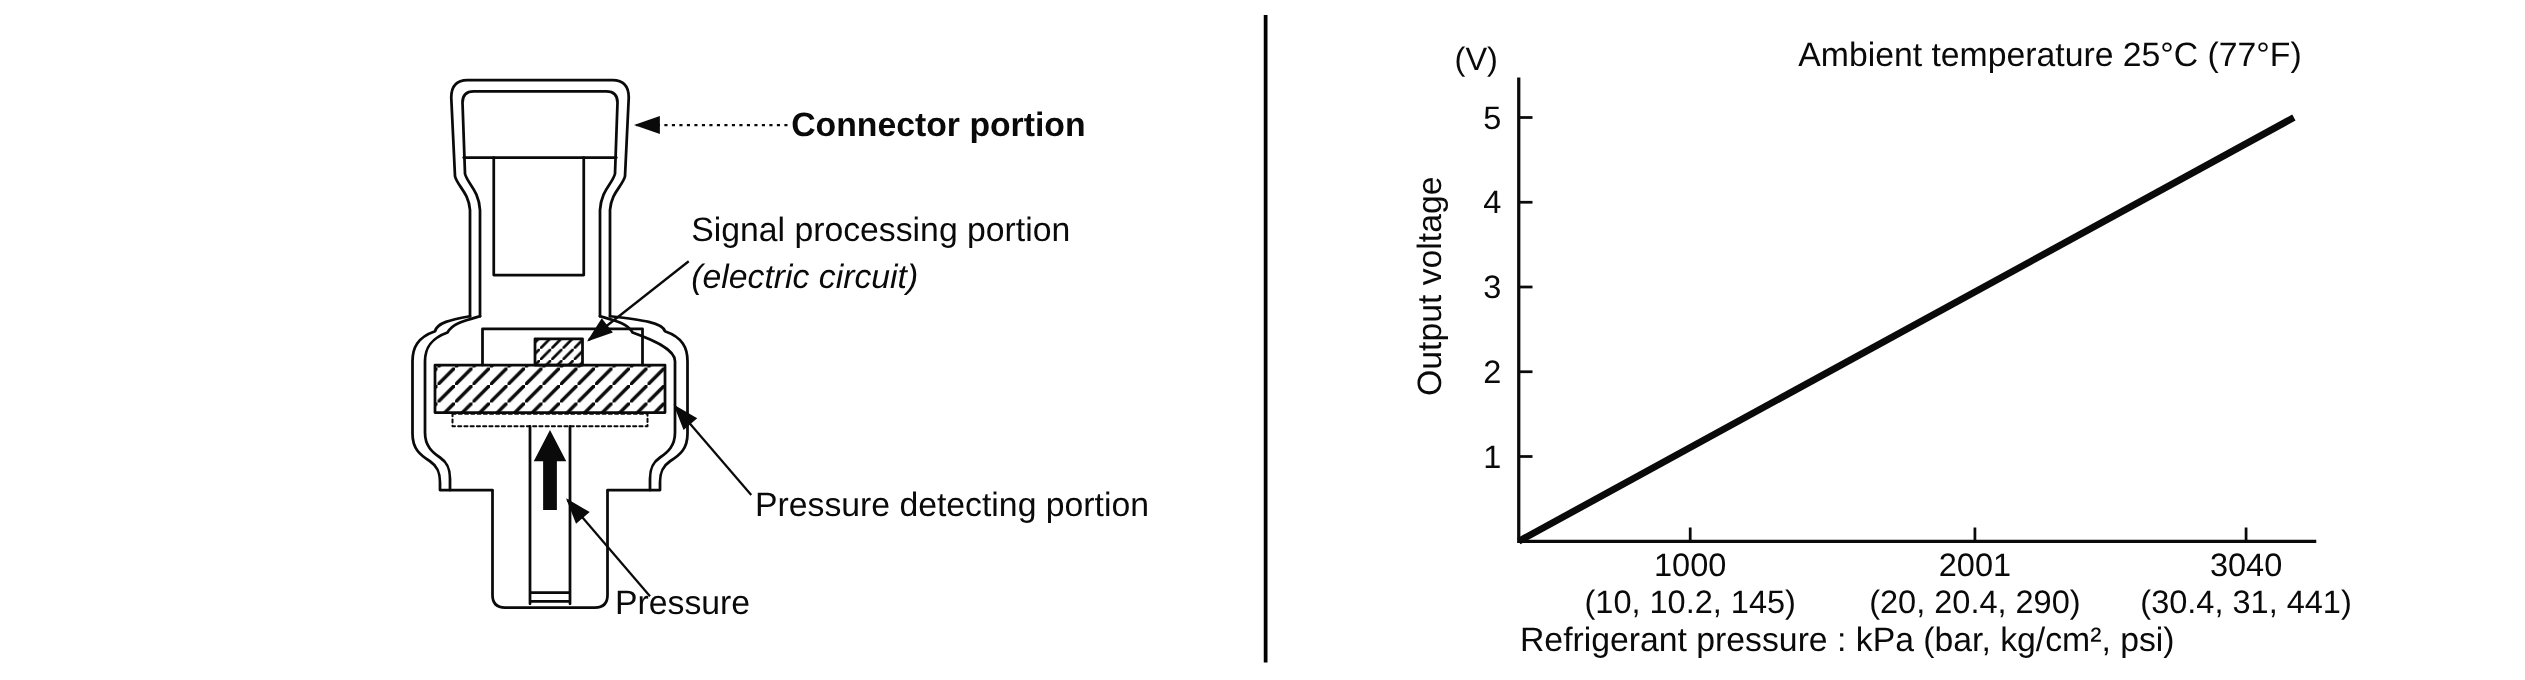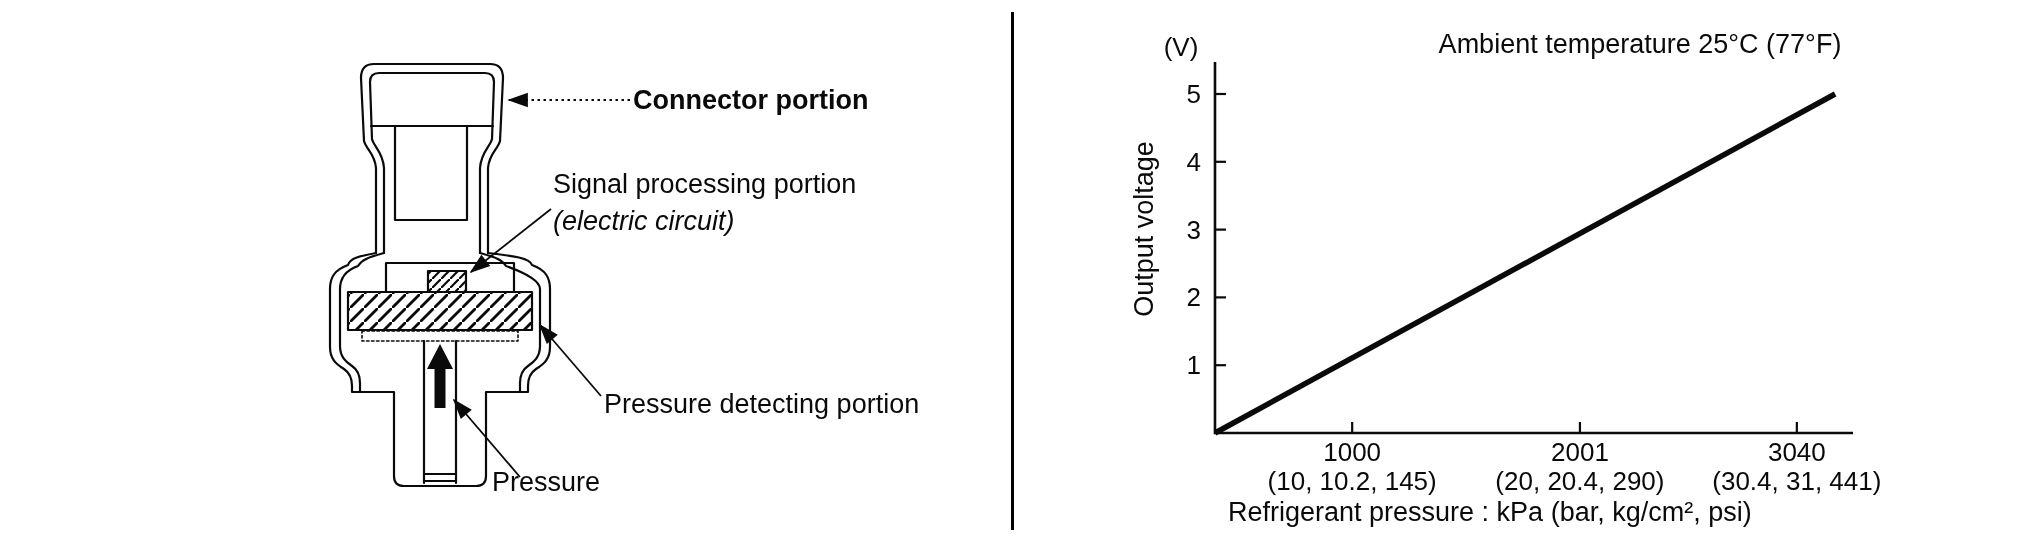--- a/index.html
+++ b/index.html
@@ -102,14 +102,14 @@
       <text x="786.856" y="490" text-anchor="middle" font-size="26">(30.4, 31, 441)</text>
       <polyline points="205.0,433.0 825.1,94.0" fill="none" stroke="#0a0a0a" stroke-width="5.5" stroke-linecap="butt"></polyline>
     </svg>
 
   <div class="abs lbl cxc" style="left:1640px;top:30px;font-size:27px;">Ambient temperature 25°C (77°F)</div>
 
   <div class="abs lbl cxc" style="left:1181px;top:33px;font-size:26px;">(V)</div>
 
   <div class="abs lbl rot" style="left:1144px;top:229px;font-size:27px;">Output voltage</div>
 
-  <div class="abs lbl" style="left:1216px;top:498px;font-size:27px;margin-left:12px;">Refrigerant pressure : kPa (bar, kg/cm², psi)</div>
+  <div class="abs lbl" style="left:1216px;top:498px;font-size:27px;">Refrigerant pressure : kPa (bar, kg/cm², psi)</div>
 </div>
 
 </body></html>

